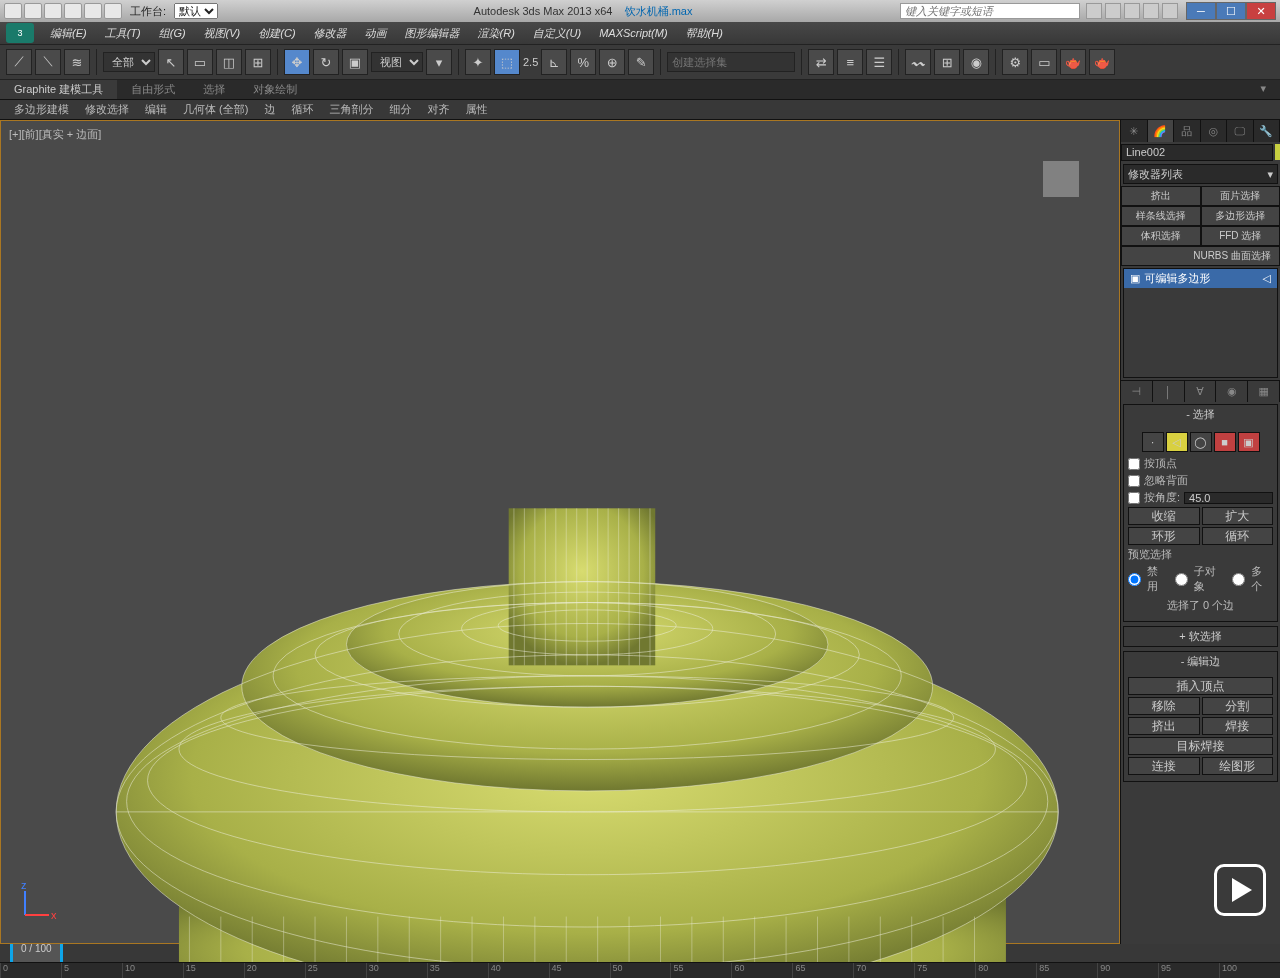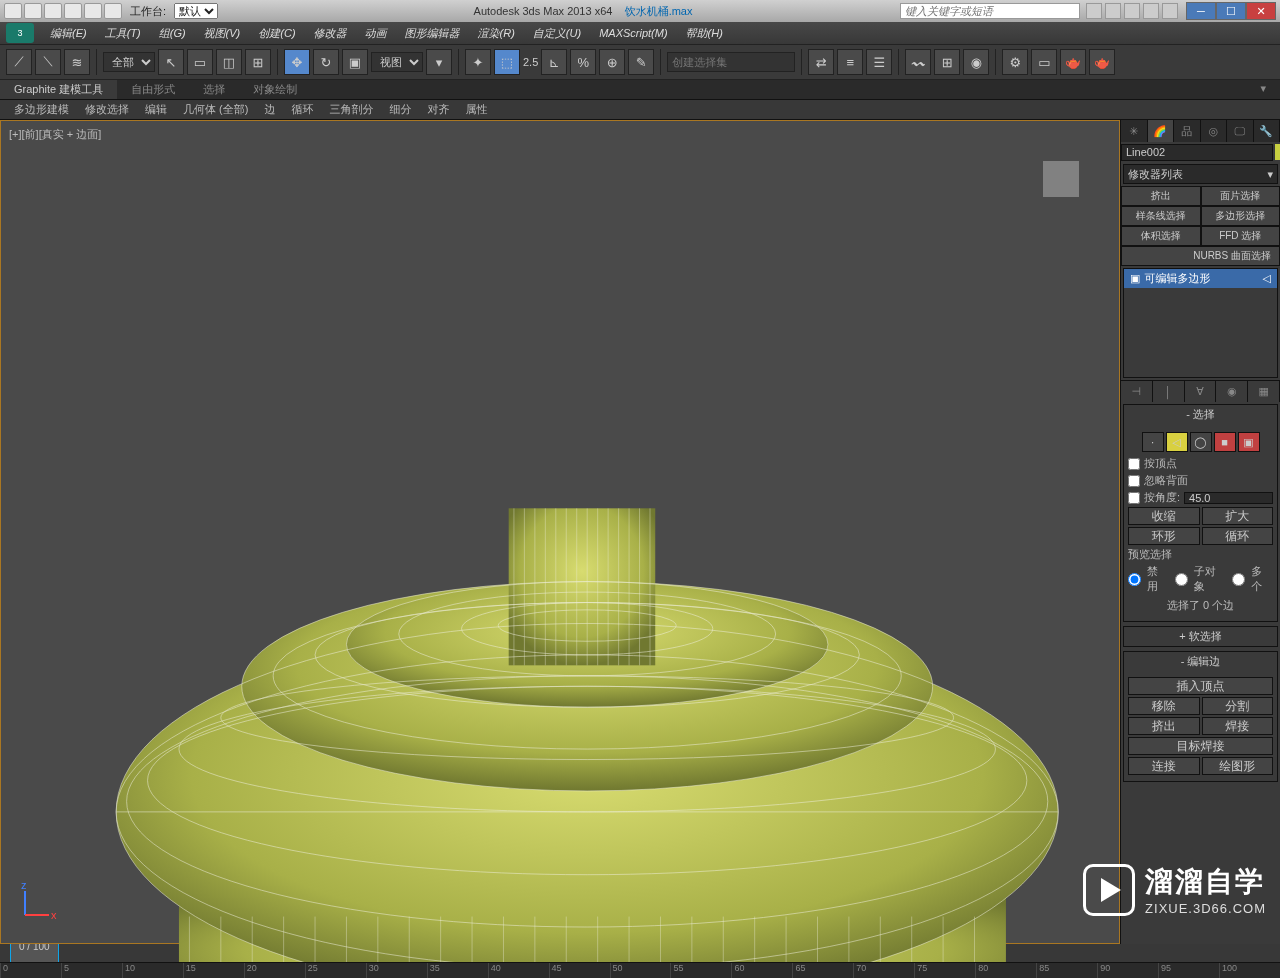--- a/index.html
+++ b/index.html
@@ -63,21 +63,21 @@
 .so-btn.yellow { background: #d8d040; }
 .so-btn.red { background: #c04040; }
 .chk-row { display: flex; align-items: center; gap: 4px; margin: 2px 0; color: #bbb; }
 .chk-row input { width: 12px; height: 12px; }
 .spin-fld { flex: 1; background: #2a2a2a; border: 1px solid #111; color: #ccc; padding: 0 4px; height: 16px; }
 .btn-row { display: flex; gap: 2px; margin: 2px 0; }
 .rbtn { flex: 1; height: 18px; background: #444; border: 1px solid #111; color: #ccc; display:flex;align-items:center;justify-content:center;font-size:12px;cursor:pointer;}
 .radio-row { display: flex; align-items: center; gap: 6px; margin: 2px 0; color: #bbb; }
 .sel-info { text-align: center; color: #bbb; margin: 4px 0; }
 .timeline { height: 18px; background: #383838; display: flex; align-items: center; }
-.time-slider { background: #555; color: #ccc; padding: 0 8px; height: 26px; border: 1px solid #0ea5e9; margin-left: 10px; font-size: 10px;}
+.time-slider { background: #555; color: #ccc; padding: 0 8px; height: 26px; border: 3px solid #0ea5e9; margin-left: 10px; font-size: 10px;}
 .trackbar { height: 18px; background: #2a2a2a; border-top: 1px solid #111; position: relative; }
 .trackbar .ticks { position: absolute; inset: 0; display: flex; }
 .trackbar .tick { flex: 1; border-left: 1px solid #444; color: #888; font-size: 9px; padding-left: 2px; }
 .watermark { position: absolute; right: 14px; bottom: 62px; display: flex; align-items: center; gap: 10px; color:#fff;}
 .watermark .play { width: 52px; height: 52px; border: 3px solid #fff; border-radius: 10px; display:flex;align-items:center;justify-content:center;}
 .watermark .play::after { content:""; border-left: 20px solid #fff; border-top: 12px solid transparent; border-bottom: 12px solid transparent; margin-left: 4px;}
 .watermark .txt1 { font-size: 28px; font-weight: bold; letter-spacing: 2px; }
 .watermark .txt2 { font-size: 13px; letter-spacing: 1px; color: #ddd; }
 </style>
 </head>
@@ -426,17 +426,13 @@
     <div class="tick">80</div>
     <div class="tick">85</div>
     <div class="tick">90</div>
     <div class="tick">95</div>
     <div class="tick">100</div>
   </div>
 </div>
 
 <div class="watermark">
   <div class="play"></div>
-  <div>
-    <div class="txt1">溜溜自学</div>
-    <div class="txt2">ZIXUE.3D66.COM</div>
-  </div>
 </div>
 
 </body></html>

